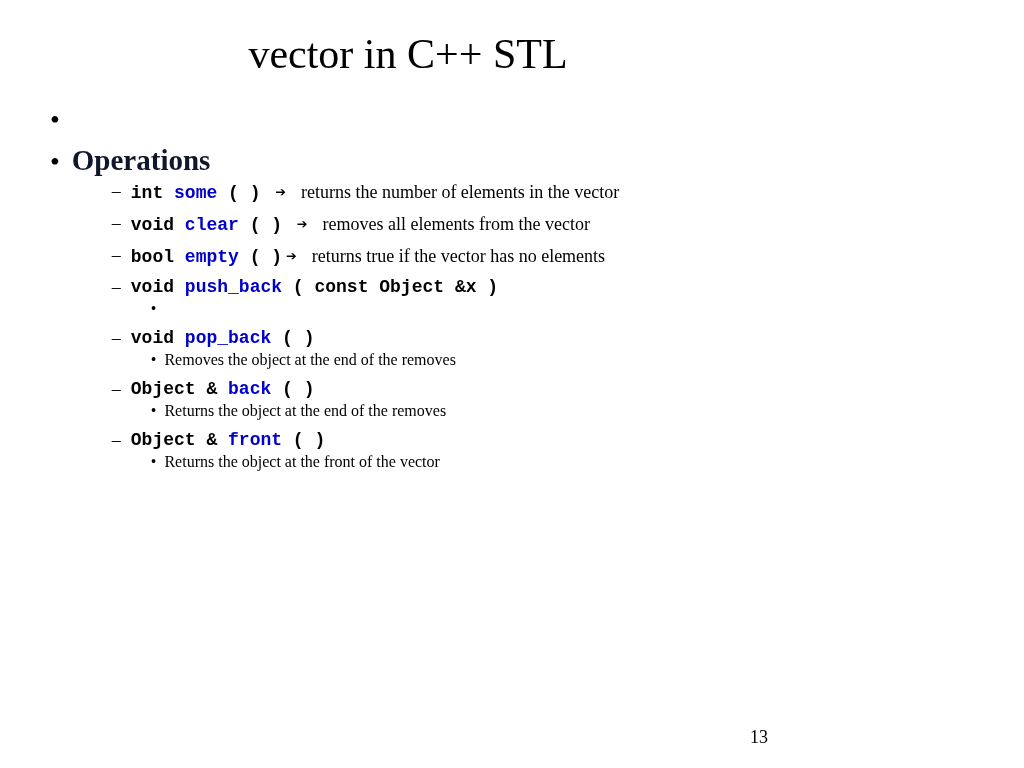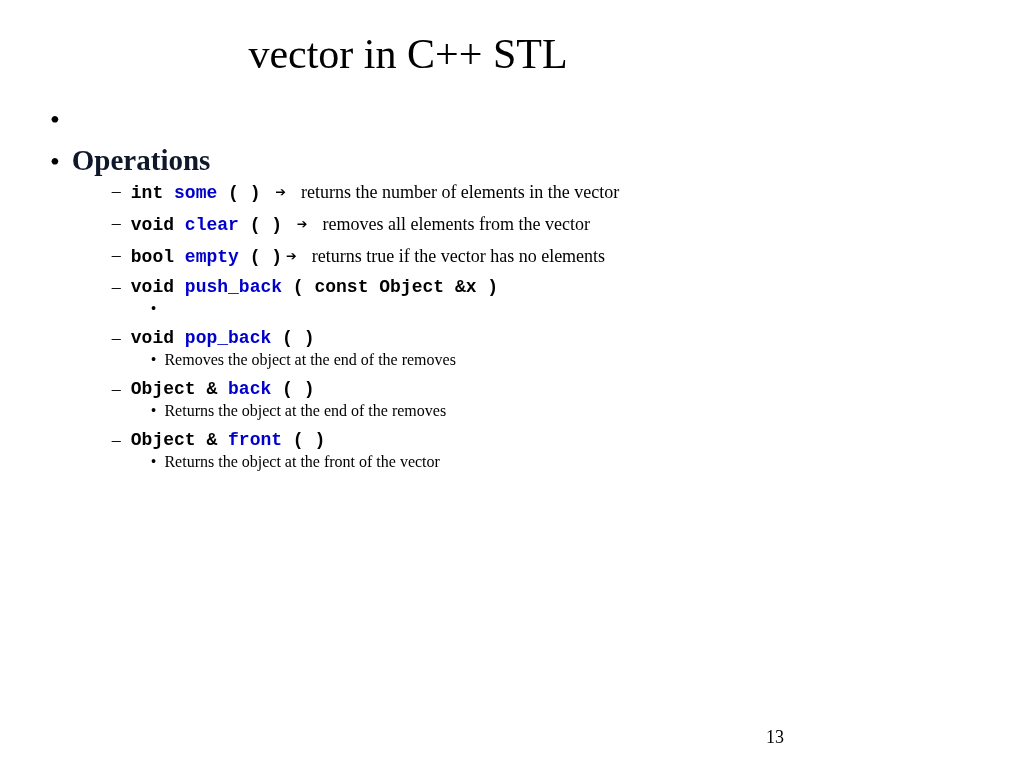--- a/index.html
+++ b/index.html
@@ -151,21 +151,21 @@
     }
 
     .sub-bullet {
       margin-right: 8px;
       font-size: 16px;
     }
 
     .page-number {
       position: absolute;
       bottom: 20px;
-      right: 32px;
+      right: 48px;
       font-size: 18px;
       color: #000;
     }
   </style>
 </head>
 <body>
 
 <div class="slide">
   <h1 class="title">vector in C++ STL</h1>
 

